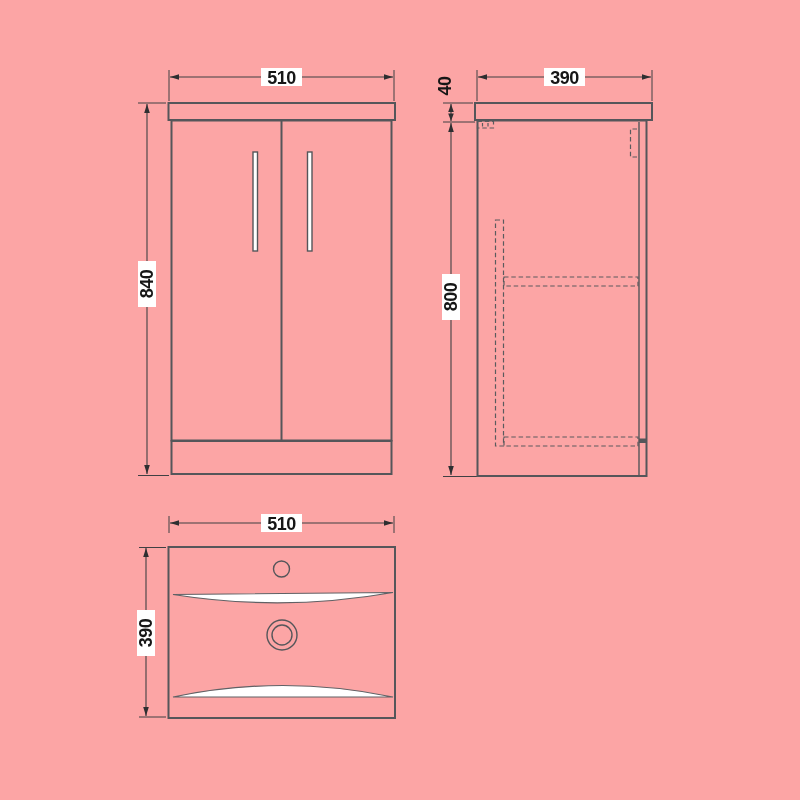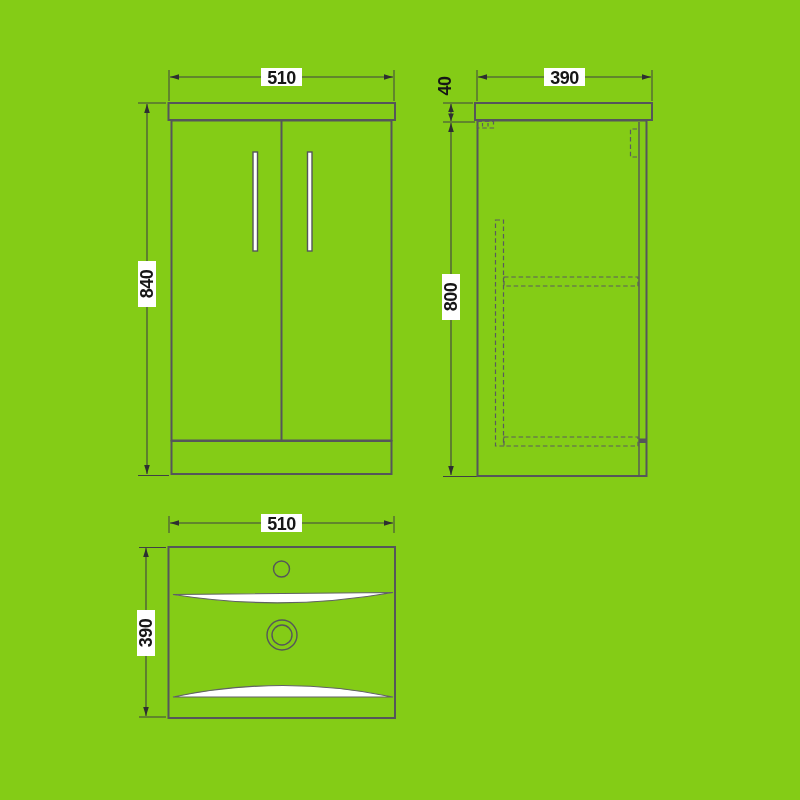--- a/index.html
+++ b/index.html
@@ -4,21 +4,21 @@
 <style>
   html, body {
     margin: 0;
     padding: 0;
     background: #ffffff;
   }
   .canvas {
     position: relative;
     width: 800px;
     height: 800px;
-    background: #84cc16;
+    background: #fca5a5;
     font-family: "Liberation Sans", sans-serif;
   }
   svg { display: block; }
   .obj    { fill: none; stroke: #55565a; stroke-width: 2; }
   .obj-thin { fill: none; stroke: #55565a; stroke-width: 1.4; }
   .obj-fill { fill: #ffffff; stroke: #55565a; stroke-width: 1.4; }
   .crescent { fill: #ffffff; stroke: #606165; stroke-width: 1.2; }
   .dash   { fill: none; stroke: #5a5b5e; stroke-width: 1.2; stroke-dasharray: 4.5 2.8; }
   .dim    { fill: none; stroke: #3f4043; stroke-width: 1.1; }
   .ext    { fill: none; stroke: #3f4043; stroke-width: 1; }

